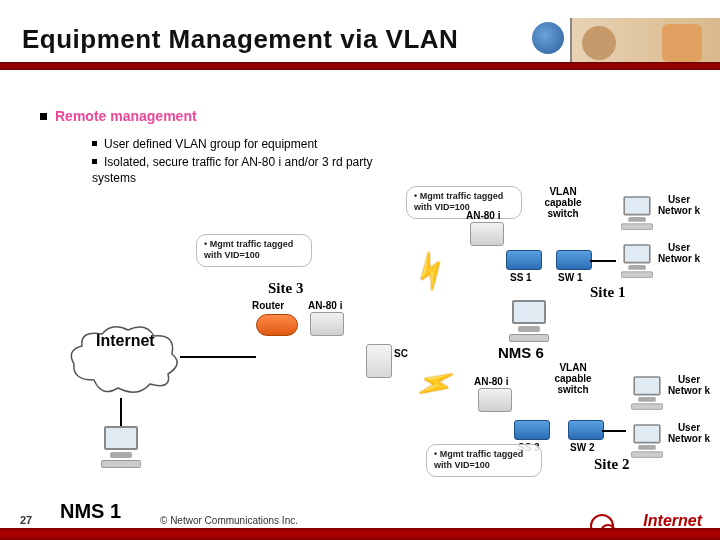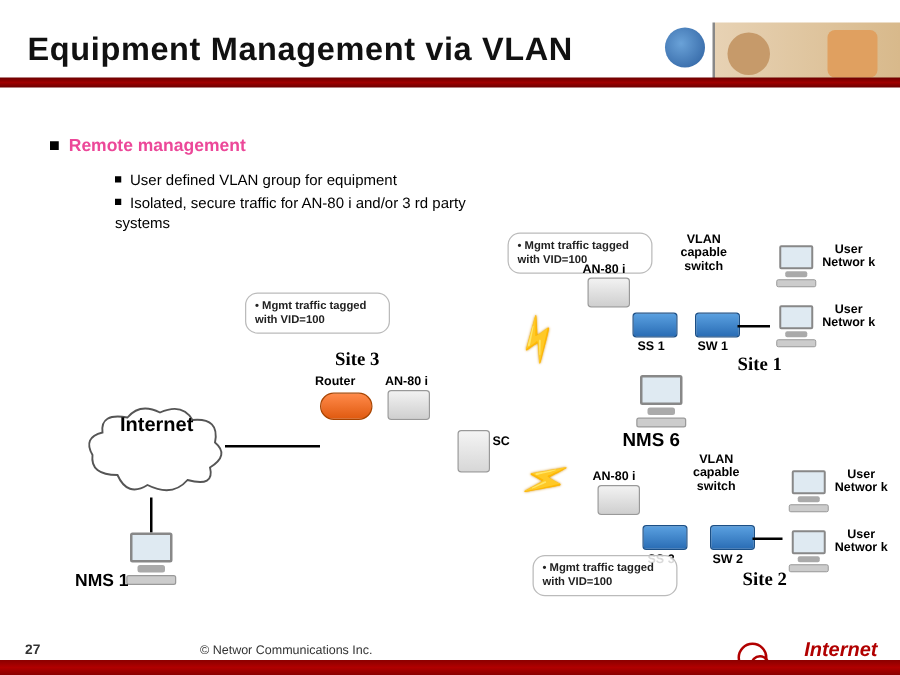--- a/index.html
+++ b/index.html
@@ -61,21 +61,21 @@
         <path d="M30 60 Q8 60 10 44 Q2 30 18 26 Q16 10 38 14 Q48 2 64 10 Q82 2 90 16 Q112 14 108 34 Q120 44 104 54 Q108 70 86 64 Q74 78 54 68 Q38 78 30 60 Z" fill="#fff" stroke="#555" stroke-width="1.5"></path>
       </svg>
   </div>
   <div class="devlbl" style="left:96px;top:332px;font-size:16px">Internet</div>
   <div class="ln" style="left:120px;top:398px;width:2px;height:28px"></div>
   <div class="pc" style="left:98px;top:426px">
       <div class="mon"></div>
       <div class="base"></div>
       <div class="kb"></div>
     </div>
-  <div class="devlbl" style="left:60px;top:456px;font-size:14px">NMS 1</div>
+  <div class="devlbl" style="left:60px;top:500px;font-size:20px">NMS 1</div>
 
   <div class="ln" style="left:180px;top:356px;width:76px;height:2px"></div>
   <div class="rtr" style="left:256px;top:314px"></div>
   <div class="devlbl" style="left:252px;top:300px">Router</div>
   <div class="sitelbl" style="left:268px;top:280px">Site 3</div>
   <div class="an80" style="left:310px;top:312px"></div>
   <div class="devlbl" style="left:308px;top:300px">AN-80 i</div>
   <div class="sc" style="left:366px;top:344px"></div>
   <div class="devlbl" style="left:394px;top:348px">SC</div>
 

